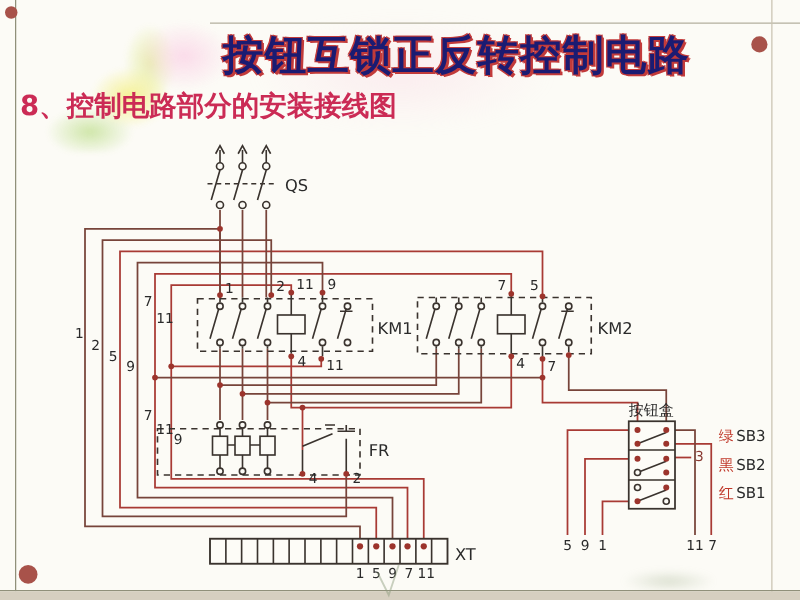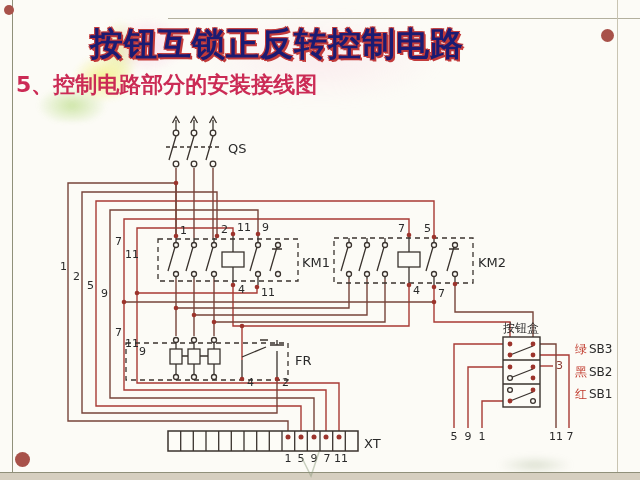--- a/index.html
+++ b/index.html
@@ -21,21 +21,21 @@
     background:
       radial-gradient(ellipse 45px 35px at 45% 60%, rgba(242,238,120,.95), rgba(242,238,120,0) 70%),
       radial-gradient(ellipse 55px 40px at 72% 30%, rgba(250,205,228,.8), rgba(250,205,228,0) 70%),
       radial-gradient(ellipse 50px 28px at 25% 85%, rgba(190,222,140,.85), rgba(190,222,140,0) 70%),
       radial-gradient(ellipse 30px 45px at 55% 35%, rgba(225,235,150,.9), rgba(225,235,150,0) 70%);}
   .pinkwash{position:absolute;left:140px;top:0;width:330px;height:130px;filter:blur(6px);opacity:.5;
     background:radial-gradient(ellipse 160px 60px at 55% 45%, rgba(248,210,225,.7), rgba(248,210,225,0) 75%);}
   .leafwash{position:absolute;left:480px;top:450px;width:110px;height:30px;filter:blur(3px);opacity:.5;
     background:radial-gradient(ellipse 50px 12px at 50% 50%, rgba(160,175,140,.7), rgba(160,175,140,0) 75%);}
   
-  .title{position:absolute;left:90px;top:22px;width:550px;
+  .title{position:absolute;left:90px;top:22px;width:550px;text-align:center;
          font-size:33px;font-weight:bold;color:#1b1b72;letter-spacing:1px;
          text-shadow:1px 1px 0 #c23b3b,-1px -1px 0 #c23b3b,1px -1px 0 #c23b3b,-1px 1px 0 #c23b3b,2px 2px 0 #c23b3b;}
   .subtitle{position:absolute;left:16px;top:70px;font-size:22px;font-weight:bold;color:#cb2b55;}
   svg{position:absolute;left:0;top:0;}
 </style>
 </head>
 <body>
 
 <div class="slide">
 
@@ -46,21 +46,21 @@
   <div class="line h-top"></div>
   <div class="line v-right"></div>
   <div class="v-left line"></div>
   <div class="h-bottom line"></div>
   <div class="bottom-strip"></div>
   <div class="dot dot-tl"></div>
   <div class="dot dot-tr"></div>
   <div class="dot dot-bl"></div>
 
   <div class="title">按钮互锁正反转控制电路</div>
-  <div class="subtitle">5、控制电路部分的安装接线图</div>
+  <div class="subtitle">8、控制电路部分的安装接线图</div>
 
   <svg width="640" height="480" viewBox="0 0 640 480">
 
     <g stroke="#a83a34" fill="none" stroke-width="1.4">
       <path d="M434,237 V201 H96 V406 H301 V436"></path>
       <path d="M409,235 V219 H124 V390 H326 V436"></path>
       <path d="M233,234 V228 H137 V383 H339 V436"></path>
       <path d="M257,287 V293 H137"></path>
       <path d="M233,285 V326 H409 V285"></path>
       <path d="M242,326 V360"></path>

